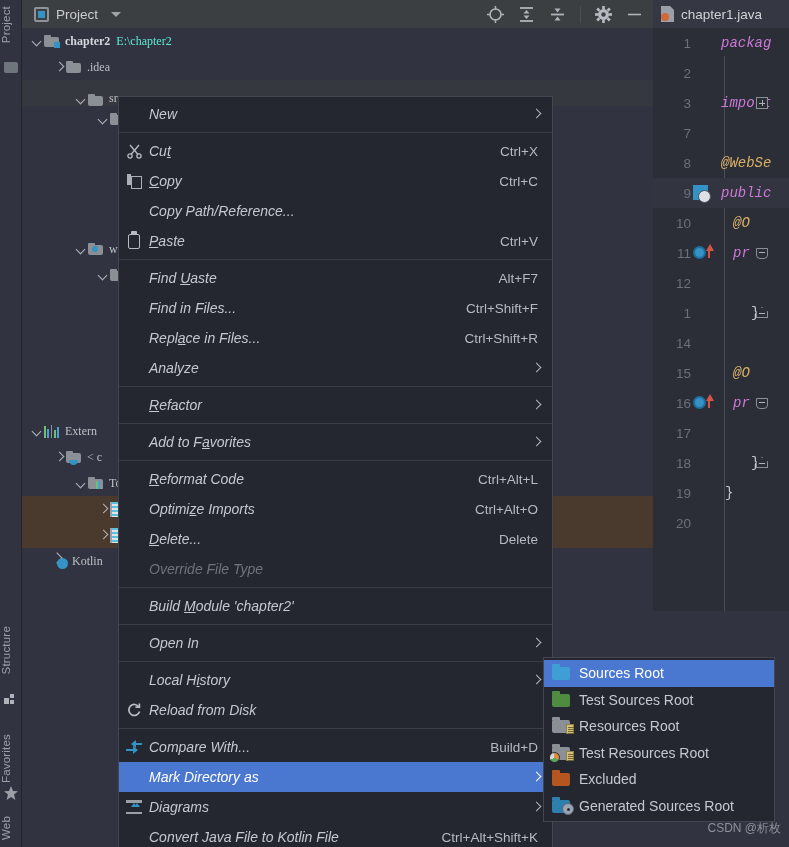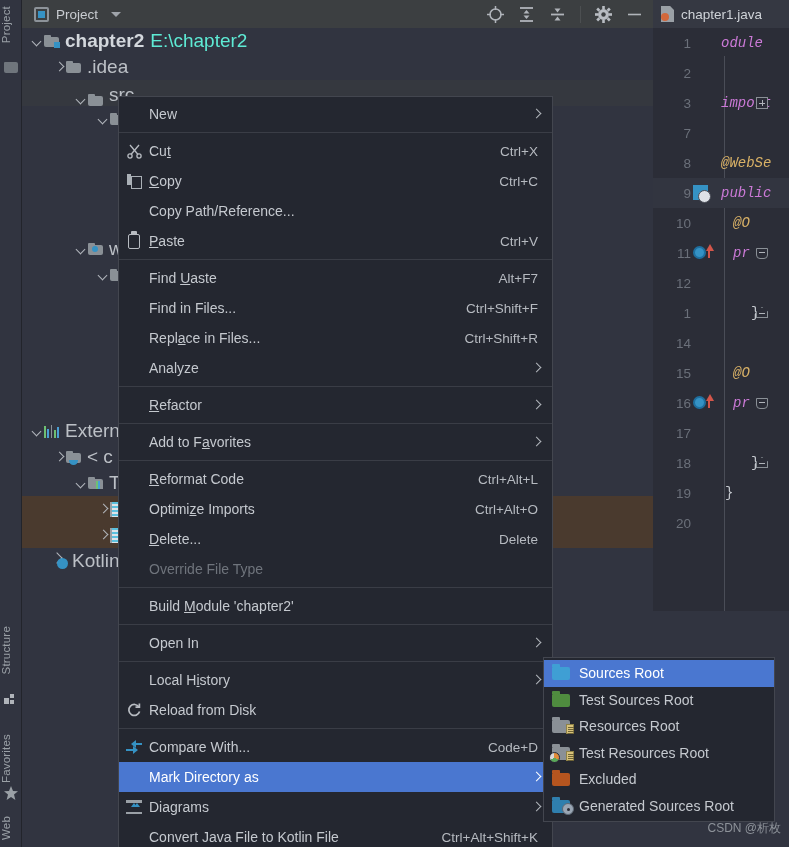--- a/index.html
+++ b/index.html
@@ -43,22 +43,22 @@
   .ph-tools { margin-left:auto; display:flex; align-items:center; gap:14px; padding-right:10px; }
   .tbtn { width:17px; height:17px; display:flex; align-items:center; justify-content:center;
           color:#b0b4ba; }
   .tsep { width:1px; height:17px; background:#4c4f51; }
 
   
   .tree {
     position: absolute; left: 22px; top: 28px; width: 631px; height: 819px;
     background: #313440; overflow: hidden;
   }
-  .trow { position: relative; height: 26px; display: flex; align-items: center; font-size: 19px;
-          color: #bcc0c6; white-space: nowrap; }
+  .trow { position: relative; height: 26px; display: flex; align-items: center; font-size: 12px;
+          color: #bcc0c6; white-space: nowrap; font-family: Liberation Serif, serif; }
   .trow.hover { background: #35383f; }
   .trow.sel   { background: #4a3a2e; }
   .arrow { width: 14px; height: 14px; position: relative; flex: 0 0 14px; }
   .arrow.r::before { content:""; position:absolute; left:4px; top:3px; width:6px; height:6px;
     border-right:1.6px solid #b2b6bc; border-top:1.6px solid #b2b6bc; transform: rotate(45deg); }
   .arrow.d::before { content:""; position:absolute; left:3px; top:4px; width:6px; height:6px;
     border-right:1.6px solid #b2b6bc; border-bottom:1.6px solid #b2b6bc; transform: rotate(45deg); }
   .folder { width:15px; height:12px; flex:0 0 15px; position: relative; margin-right:6px; }
   .folder::before { content:""; position:absolute; left:0; top:2px; width:15px; height:10px;
     background:#8a9096; border-radius:1px 2px 2px 2px; }
@@ -124,21 +124,21 @@
     position: absolute; left: 118px; top: 96px; width: 435px;
     background: #242730; border: 1px solid #43464f; z-index: 50;
     padding: 2px 0;
   }
   .mi { height: 30px; display:flex; align-items:center; position:relative;
         color:#c5c9cf; font-size:14px; padding-left: 0; white-space: nowrap; }
   .mi.sel { background:#4a77d0; color:#ffffff; }
   .mi.dis { color:#6f747c; }
   .mi-ico { width: 30px; height: 30px; flex:0 0 30px; position: relative;
             display:flex; align-items:center; justify-content:center; }
-  .mi-lbl { flex: 1 1 auto; }
+  .mi-lbl { flex: 1 1 auto; font-style: italic; }
   .mi-lbl u { text-decoration: underline; }
   .mi-key { color:#b6bac0; font-size:13.5px; padding-right: 14px; }
   .mi-arrow { position:absolute; right:12px; top:11px; width:7px; height:7px;
               border-right:1.7px solid #b2b6bc; border-top:1.7px solid #b2b6bc;
               transform: rotate(45deg); }
   .mi.sel .mi-arrow { border-color:#ffffff; }
   .msep { height:1px; background:#3a3d46; margin: 3px 0; }
   .ic-copy-box { position:relative; width:14px; height:14px; }
   .ic-copy-box::before{content:"";position:absolute;left:0;top:0;width:4px;height:11px;background:#aab0b6;}
   .ic-copy-box::after{content:"";position:absolute;left:4px;top:2px;width:9px;height:11px;
@@ -375,21 +375,21 @@
     <div class="etab">
       <span class="jico"></span>
       <span>chapter1.java</span>
     </div>
     <div class="gutter">
       <div class="foldline"></div>
 
       <div class="eline">
         <span class="lnum">1</span>
         <span class="gmark"></span>
-        <span class="code c-kw">odule</span>
+        <span class="code c-kw">packag</span>
       </div>
 
       <div class="eline">
         <span class="lnum">2</span>
         <span class="gmark"></span>
       </div>
 
       <div class="eline">
         <span class="lnum">3</span>
         <span class="gmark">
@@ -633,21 +633,21 @@
     <div class="msep"></div>
 
     <div class="mi">
       <span class="mi-ico">
           <span class="ic-cmp">
             <i></i>
             <b></b>
           </span>
         </span>
       <span class="mi-lbl">Compare With...</span>
-      <span class="mi-key">Code+D</span>
+      <span class="mi-key">Build+D</span>
     </div>
 
     <div class="mi sel">
       <span class="mi-ico"></span>
       <span class="mi-lbl">Mark Directory as</span>
       <span class="mi-arrow"></span>
     </div>
 
     <div class="mi">
       <span class="mi-ico">

